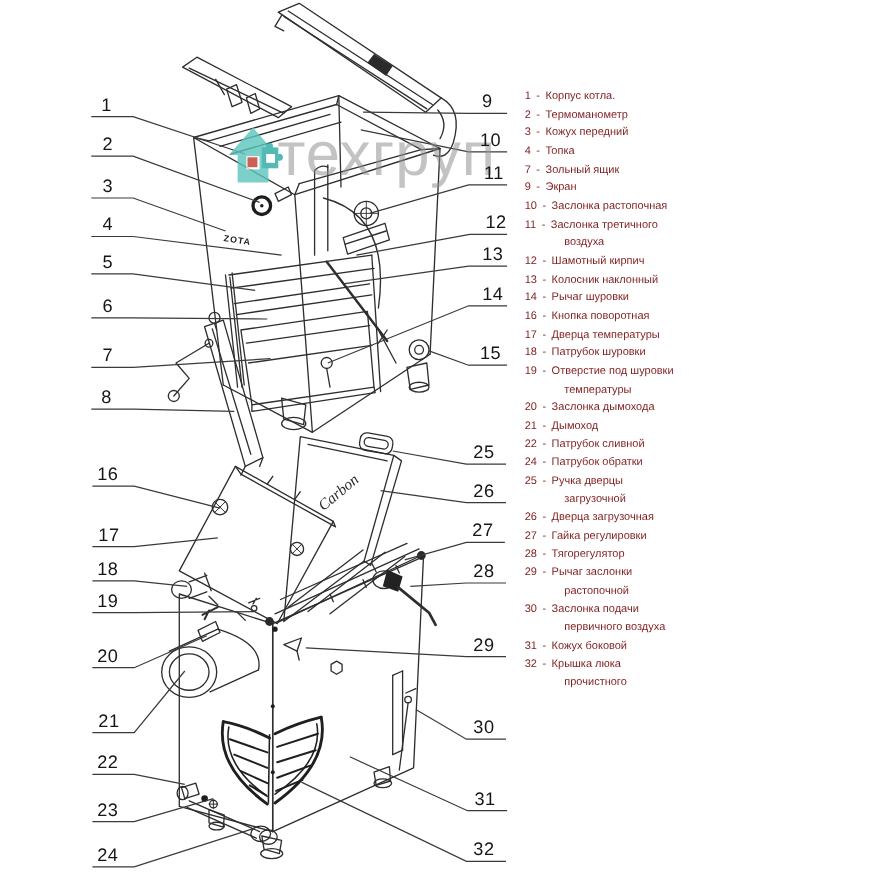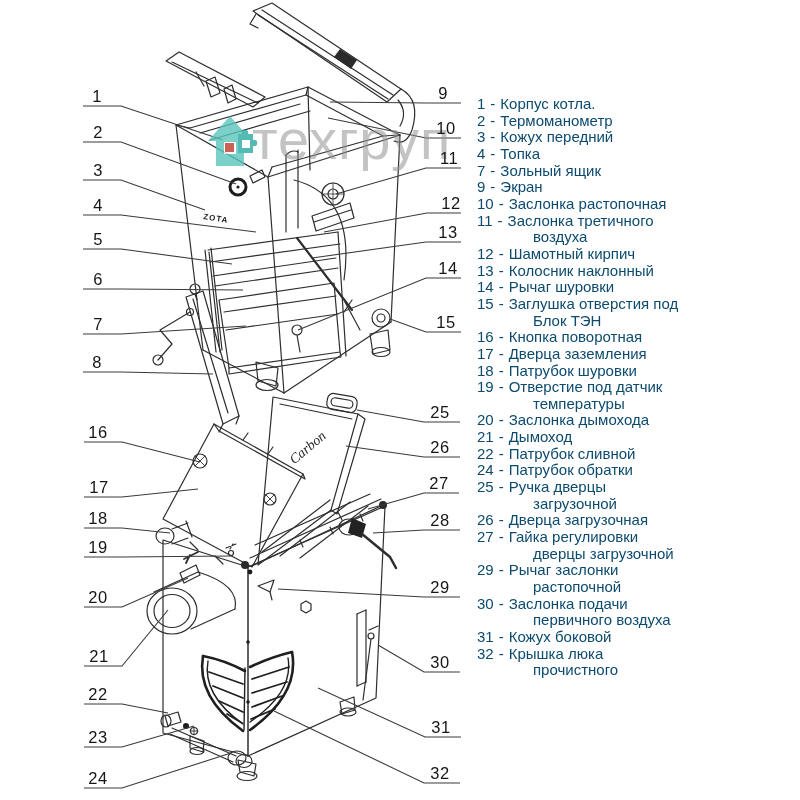--- a/index.html
+++ b/index.html
@@ -7,25 +7,25 @@
         font-family:"Liberation Sans", sans-serif;}
   .art{position:absolute;left:0;top:0;width:800px;height:800px;}
   
   .wm-text{position:absolute;left:252px;top:112px;font-size:56px;line-height:1;
            letter-spacing:1px;color:rgba(145,145,145,0.55);font-weight:400;
            user-select:none;pointer-events:none;}
   
   .callout{position:absolute;transform:translate(-50%,-50%);font-size:16.5px;
            color:#161616;letter-spacing:0.5px;}
   
-  .legend{position:absolute;left:477px;top:96px;width:316px;font-size:15px;
-          line-height:16.65px;color:#0c4a6e;}
+  .legend{position:absolute;left:477px;top:80px;width:316px;font-size:10px;
+          line-height:16.65px;color:#7f1d1d;}
   .legend-row{white-space:nowrap;}
   .lsep{margin:0 5px;}
-  .lcont{margin-left:56px;white-space:nowrap;}
+  .lcont{margin-left:36px;white-space:nowrap;}
 </style>
 </head>
 <body>
 
 <div class="page">
 
 <svg class="art" viewBox="0 0 800 800">
 
   <g stroke="#2e2e2e" fill="none" stroke-width="1.2" stroke-linecap="round" stroke-linejoin="round">
 
@@ -327,31 +327,31 @@
   <div class="legend-row"><span class="lnum">2</span><span class="lsep">-</span><span class="lname">Термоманометр</span></div>
   <div class="legend-row"><span class="lnum">3</span><span class="lsep">-</span><span class="lname">Кожух передний</span></div>
   <div class="legend-row"><span class="lnum">4</span><span class="lsep">-</span><span class="lname">Топка</span></div>
   <div class="legend-row"><span class="lnum">7</span><span class="lsep">-</span><span class="lname">Зольный ящик</span></div>
   <div class="legend-row"><span class="lnum">9</span><span class="lsep">-</span><span class="lname">Экран</span></div>
   <div class="legend-row"><span class="lnum">10</span><span class="lsep">-</span><span class="lname">Заслонка растопочная</span></div>
   <div class="legend-row"><span class="lnum">11</span><span class="lsep">-</span><span class="lname">Заслонка третичного</span><div class="lcont">воздуха</div></div>
   <div class="legend-row"><span class="lnum">12</span><span class="lsep">-</span><span class="lname">Шамотный кирпич</span></div>
   <div class="legend-row"><span class="lnum">13</span><span class="lsep">-</span><span class="lname">Колосник наклонный</span></div>
   <div class="legend-row"><span class="lnum">14</span><span class="lsep">-</span><span class="lname">Рычаг шуровки</span></div>
-  <div class="legend-row"><span class="lnum">15</span><span class="lsep">-</span><span class="lname">Заглушка отверстия под</span><div class="lcont">Блок ТЭН</div></div>
   <div class="legend-row"><span class="lnum">16</span><span class="lsep">-</span><span class="lname">Кнопка поворотная</span></div>
-  <div class="legend-row"><span class="lnum">17</span><span class="lsep">-</span><span class="lname">Дверца заземления</span></div>
+  <div class="legend-row"><span class="lnum">17</span><span class="lsep">-</span><span class="lname">Дверца температуры</span></div>
   <div class="legend-row"><span class="lnum">18</span><span class="lsep">-</span><span class="lname">Патрубок шуровки</span></div>
-  <div class="legend-row"><span class="lnum">19</span><span class="lsep">-</span><span class="lname">Отверстие под датчик</span><div class="lcont">температуры</div></div>
+  <div class="legend-row"><span class="lnum">19</span><span class="lsep">-</span><span class="lname">Отверстие под шуровки</span><div class="lcont">температуры</div></div>
   <div class="legend-row"><span class="lnum">20</span><span class="lsep">-</span><span class="lname">Заслонка дымохода</span></div>
   <div class="legend-row"><span class="lnum">21</span><span class="lsep">-</span><span class="lname">Дымоход</span></div>
   <div class="legend-row"><span class="lnum">22</span><span class="lsep">-</span><span class="lname">Патрубок сливной</span></div>
   <div class="legend-row"><span class="lnum">24</span><span class="lsep">-</span><span class="lname">Патрубок обратки</span></div>
   <div class="legend-row"><span class="lnum">25</span><span class="lsep">-</span><span class="lname">Ручка дверцы</span><div class="lcont">загрузочной</div></div>
   <div class="legend-row"><span class="lnum">26</span><span class="lsep">-</span><span class="lname">Дверца загрузочная</span></div>
-  <div class="legend-row"><span class="lnum">27</span><span class="lsep">-</span><span class="lname">Гайка регулировки</span><div class="lcont">дверцы загрузочной</div></div>
+  <div class="legend-row"><span class="lnum">27</span><span class="lsep">-</span><span class="lname">Гайка регулировки</span></div>
+  <div class="legend-row"><span class="lnum">28</span><span class="lsep">-</span><span class="lname">Тягорегулятор</span></div>
   <div class="legend-row"><span class="lnum">29</span><span class="lsep">-</span><span class="lname">Рычаг заслонки</span><div class="lcont">растопочной</div></div>
   <div class="legend-row"><span class="lnum">30</span><span class="lsep">-</span><span class="lname">Заслонка подачи</span><div class="lcont">первичного воздуха</div></div>
   <div class="legend-row"><span class="lnum">31</span><span class="lsep">-</span><span class="lname">Кожух боковой</span></div>
   <div class="legend-row"><span class="lnum">32</span><span class="lsep">-</span><span class="lname">Крышка люка</span><div class="lcont">прочистного</div></div>
 </div>
 
 </div>
 
 </body></html>

